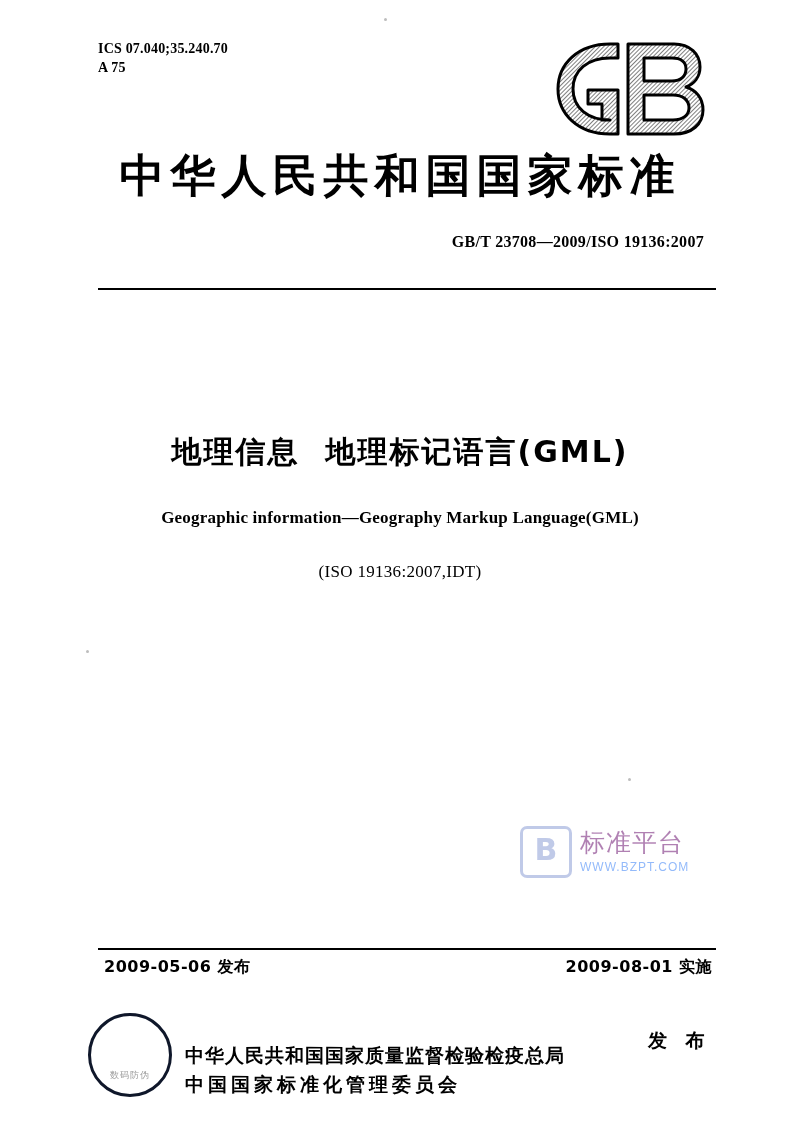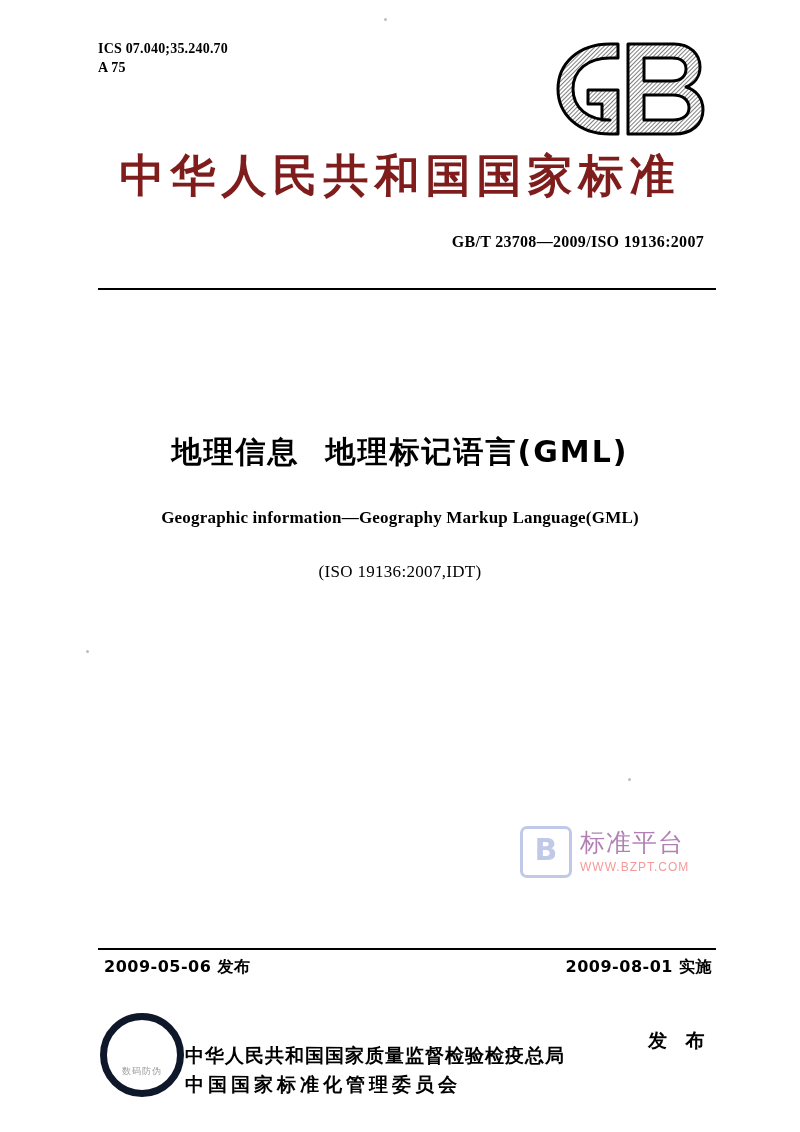--- a/index.html
+++ b/index.html
@@ -45,21 +45,21 @@
   .nat-title {
     position: absolute;
     left: 0;
     right: 0;
     top: 146px;
     text-align: center;
     font-family: "DejaVu Sans", sans-serif;
     font-weight: bold;
     font-size: 45px;
     letter-spacing: 6px;
-    color: #7f1d1d;
+    color: #000000;
     white-space: nowrap;
   }
 
   
   .std-no {
     position: absolute;
     right: 96px;
     top: 233px;
     font-family: "Liberation Serif", serif;
     font-weight: bold;
@@ -141,21 +141,21 @@
   .wm-main {
     font-family: "DejaVu Sans", sans-serif;
     font-size: 25px;
     color: #701a75;
     letter-spacing: 1px;
     line-height: 1;
   }
   .wm-sub {
     font-family: "Liberation Sans", sans-serif;
     font-size: 12px;
-    color: #ef4444;
+    color: #3b82f6;
     letter-spacing: 1px;
     margin-top: 5px;
   }
 
   
   .rule-bottom {
     position: absolute;
     left: 98px;
     right: 84px;
     top: 948px;
@@ -201,25 +201,25 @@
     font-family: "DejaVu Sans", sans-serif;
     font-weight: bold;
     font-size: 19px;
     letter-spacing: 6px;
     margin-left: 28px;
   }
 
   
   .seal {
     position: absolute;
-    left: 100px;
+    left: 88px;
     top: 1013px;
     width: 84px;
     height: 84px;
-    border: 7px solid #0f172a;
+    border: 3px solid #0f172a;
     border-radius: 50%;
     color: #9a9a9a;
     font-family: "DejaVu Sans", sans-serif;
     font-size: 9px;
     display: flex;
     align-items: flex-end;
     justify-content: center;
     padding-bottom: 12px;
     box-sizing: border-box;
     letter-spacing: 1px;

